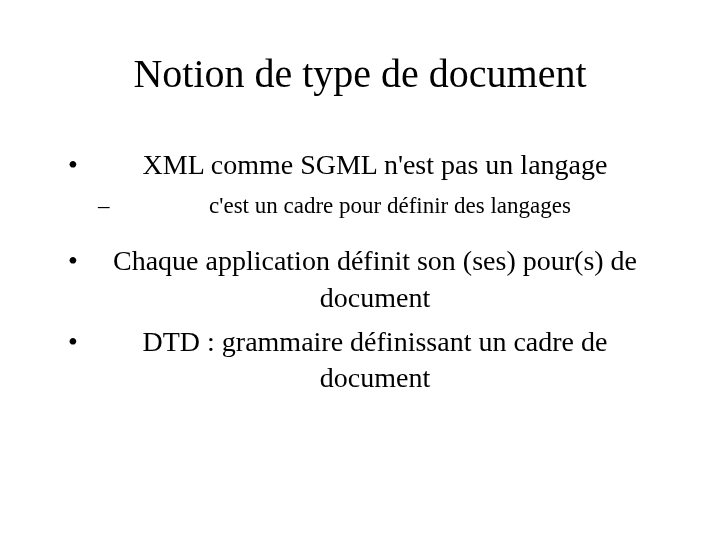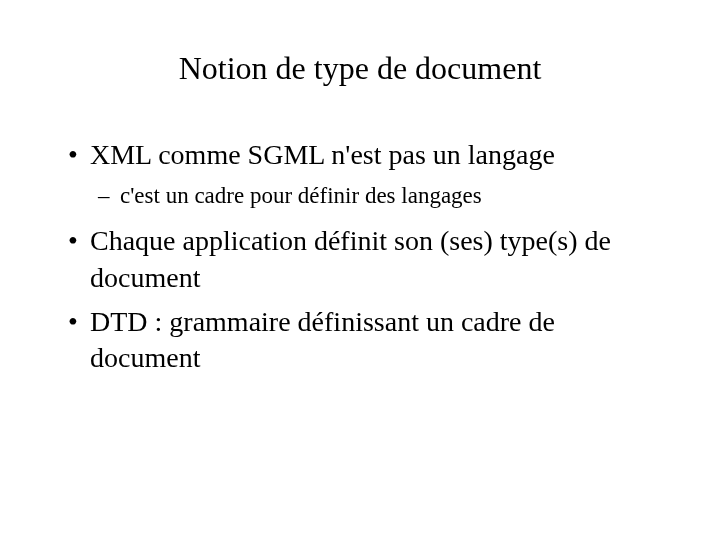--- a/index.html
+++ b/index.html
@@ -1,30 +1,30 @@
 <!DOCTYPE html>
 <html><head>
   <meta charset="utf-8">
   <style>
     * {
       margin: 0;
       padding: 0;
       box-sizing: border-box;
+      text-align: center;
     }
     body {
       width: 720px;
       height: 540px;
       background: #ffffff;
       font-family: "Times New Roman", Times, serif;
       color: #000000;
       padding: 50px 60px;
     }
     .title {
-      font-size: 32px;
-      text-align: center;
+      font-size: 40px;
       margin-bottom: 50px;
       font-weight: normal;
     }
     .bullet-list {
       list-style: none;
       padding-left: 0;
     }
     .bullet-item {
       font-size: 28px;
       padding-left: 30px;
@@ -35,33 +35,33 @@
     .bullet-item::before {
       content: "•";
       position: absolute;
       left: 8px;
       top: 0;
     }
     .sub-item {
       font-size: 23px;
       padding-left: 60px;
       position: relative;
-      margin-bottom: 12px;
+      margin-bottom: 22px;
       line-height: 1.3;
     }
     .sub-item::before {
       content: "–";
       position: absolute;
       left: 38px;
       top: 0;
     }
   </style>
 </head>
 <body>
 
 <h1 class="title">Notion de type de document</h1>
 
 <ul class="bullet-list">
   <li class="bullet-item">XML comme SGML n'est pas un langage</li>
   <li class="sub-item">c'est un cadre pour définir des langages</li>
-  <li class="bullet-item">Chaque application définit son (ses) type(s) de document</li>
+  <li class="bullet-item">Chaque application définit son (ses) pour(s) de document</li>
   <li class="bullet-item">DTD : grammaire définissant un cadre de document</li>
 </ul>
 
 </body></html>

